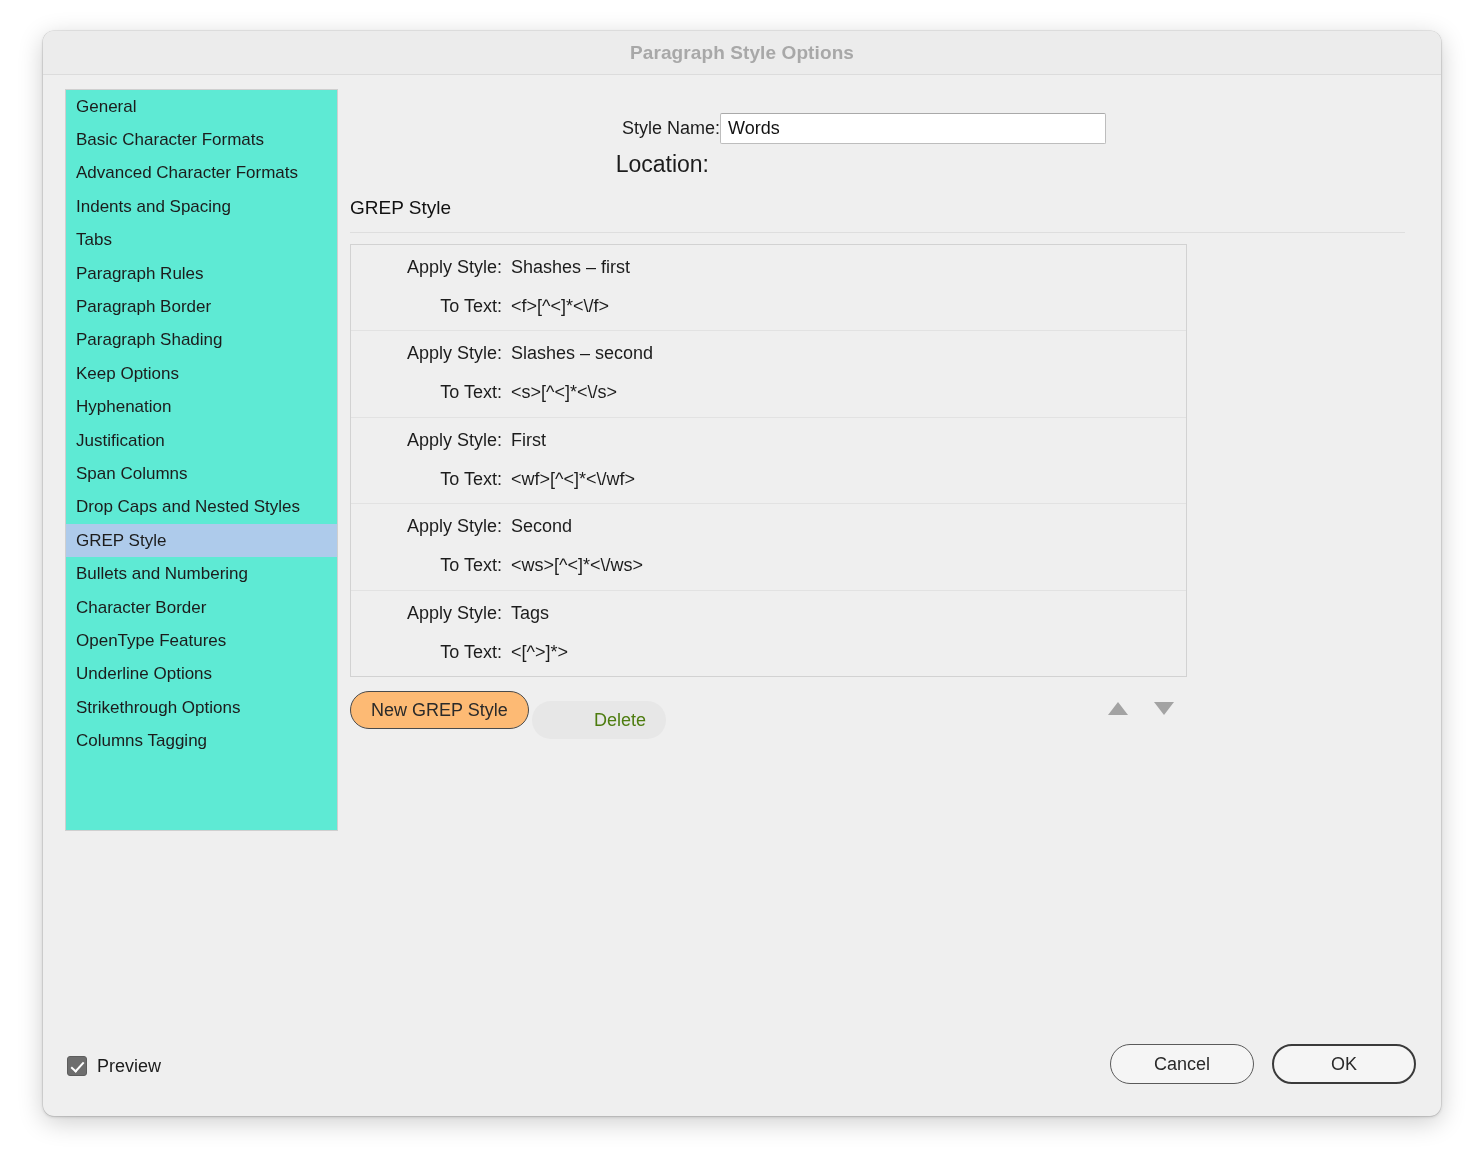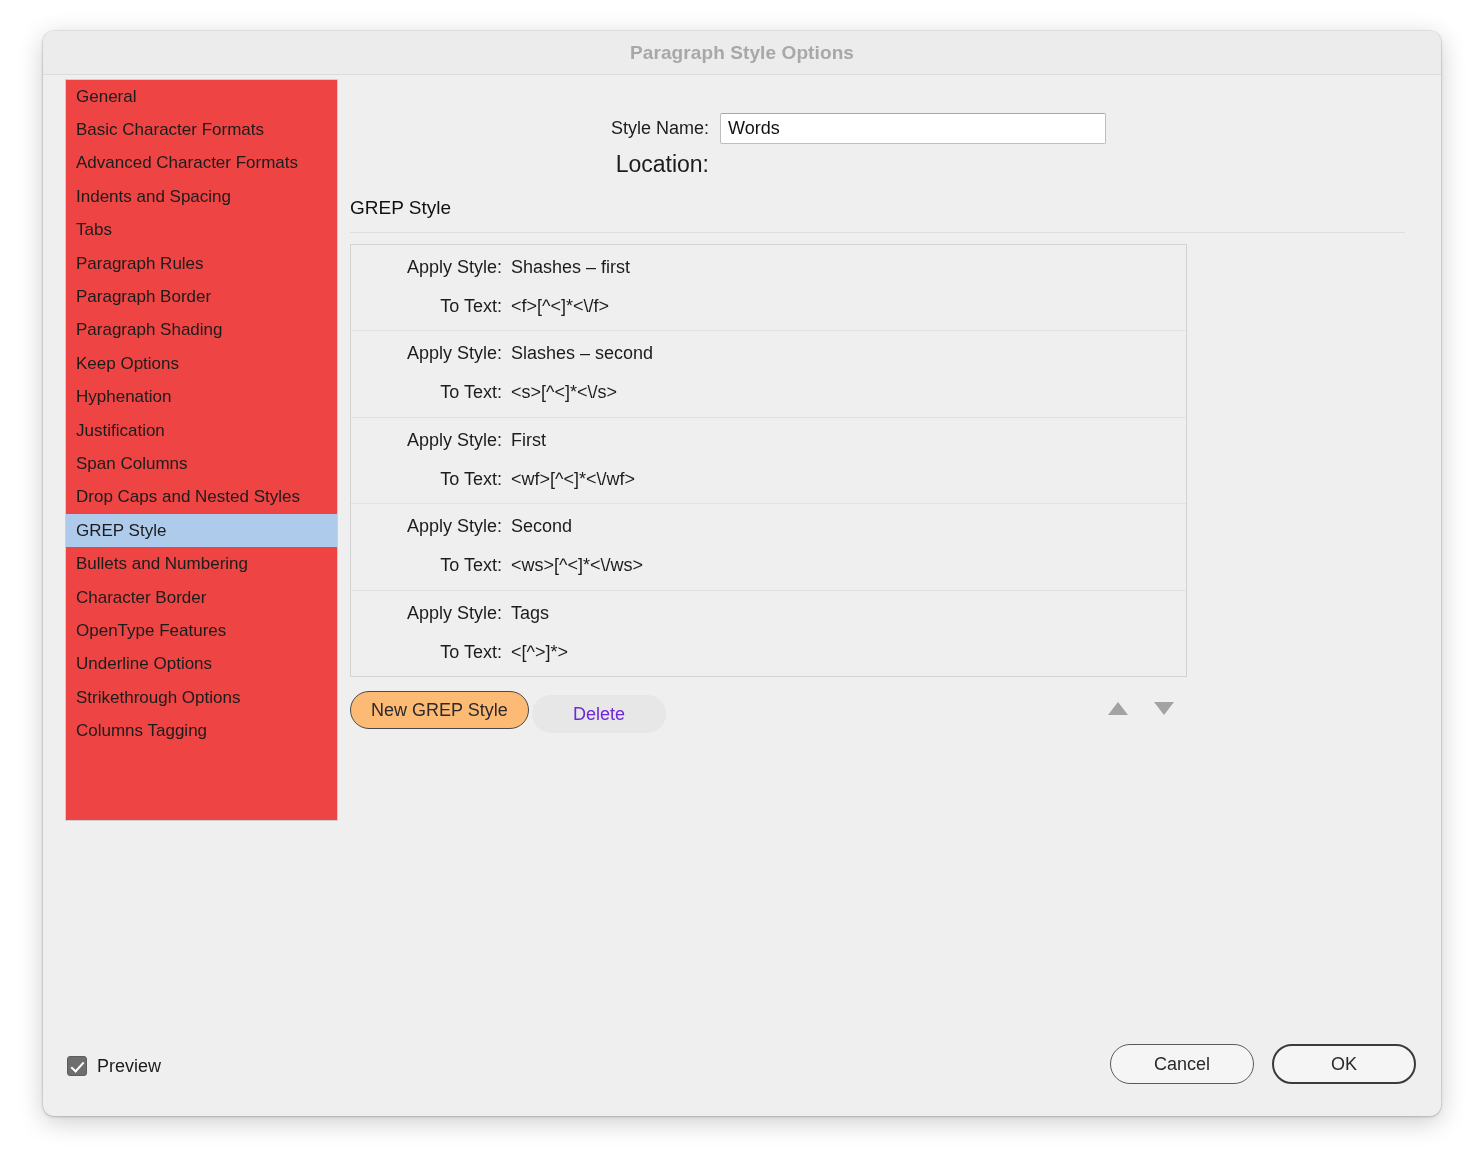--- a/index.html
+++ b/index.html
@@ -51,24 +51,24 @@
     font-size: 19px;
     font-weight: bold;
     color: #a8a8a8;
     letter-spacing: 0.1px;
   }
 
   
   .sidebar {
     position: absolute;
     left: 22px;
-    top: 48px;
+    top: 58px;
     width: 273px;
     height: 742px;
-    background: #ef4444;
+    background: #5eead4;
     border: 1px solid #cfcfcf;
   }
   .side-item {
     height: 33.4px;
     display: flex;
     align-items: center;
     padding-left: 10px;
     font-size: 17px;
     color: #1c1c1c;
     white-space: nowrap;
@@ -92,21 +92,20 @@
     top: 24px;
     width: 1068px;
     display: flex;
     align-items: center;
   }
   .field-label {
     font-size: 18px;
     color: #1c1c1c;
     text-align: right;
     width: 370px;
-    padding-right: 11px;
   }
   .style-name-input {
     width: 386px;
     height: 31px;
     border: 1px solid #bdbdbd;
     border-top-color: #a9a9a9;
     background: #ffffff;
     border-radius: 2px;
     font-family: "Liberation Sans", sans-serif;
     font-size: 18px;
@@ -210,27 +209,28 @@
     outline: none;
     line-height: 1;
   }
   .btn-new {
     position: absolute;
     left: 0; top: 0;
     min-width: 164px;
   }
   .btn-delete {
     position: absolute;
-    left: 182px; top: 4px;
+    left: 182px; top: 10px;
     min-width: 134px;
     background: #e7e7e7;
     border: none;
-    color: #6d28d9;
+    color: #4d7c0f;
     border-radius: 20px;
     height: 38px;
+    text-align: right;
   }
 
   .arrow-buttons {
     position: absolute;
     left: 744px;
     top: 1px;
     width: 92px;
     height: 38px;
   }
   .arrow {

